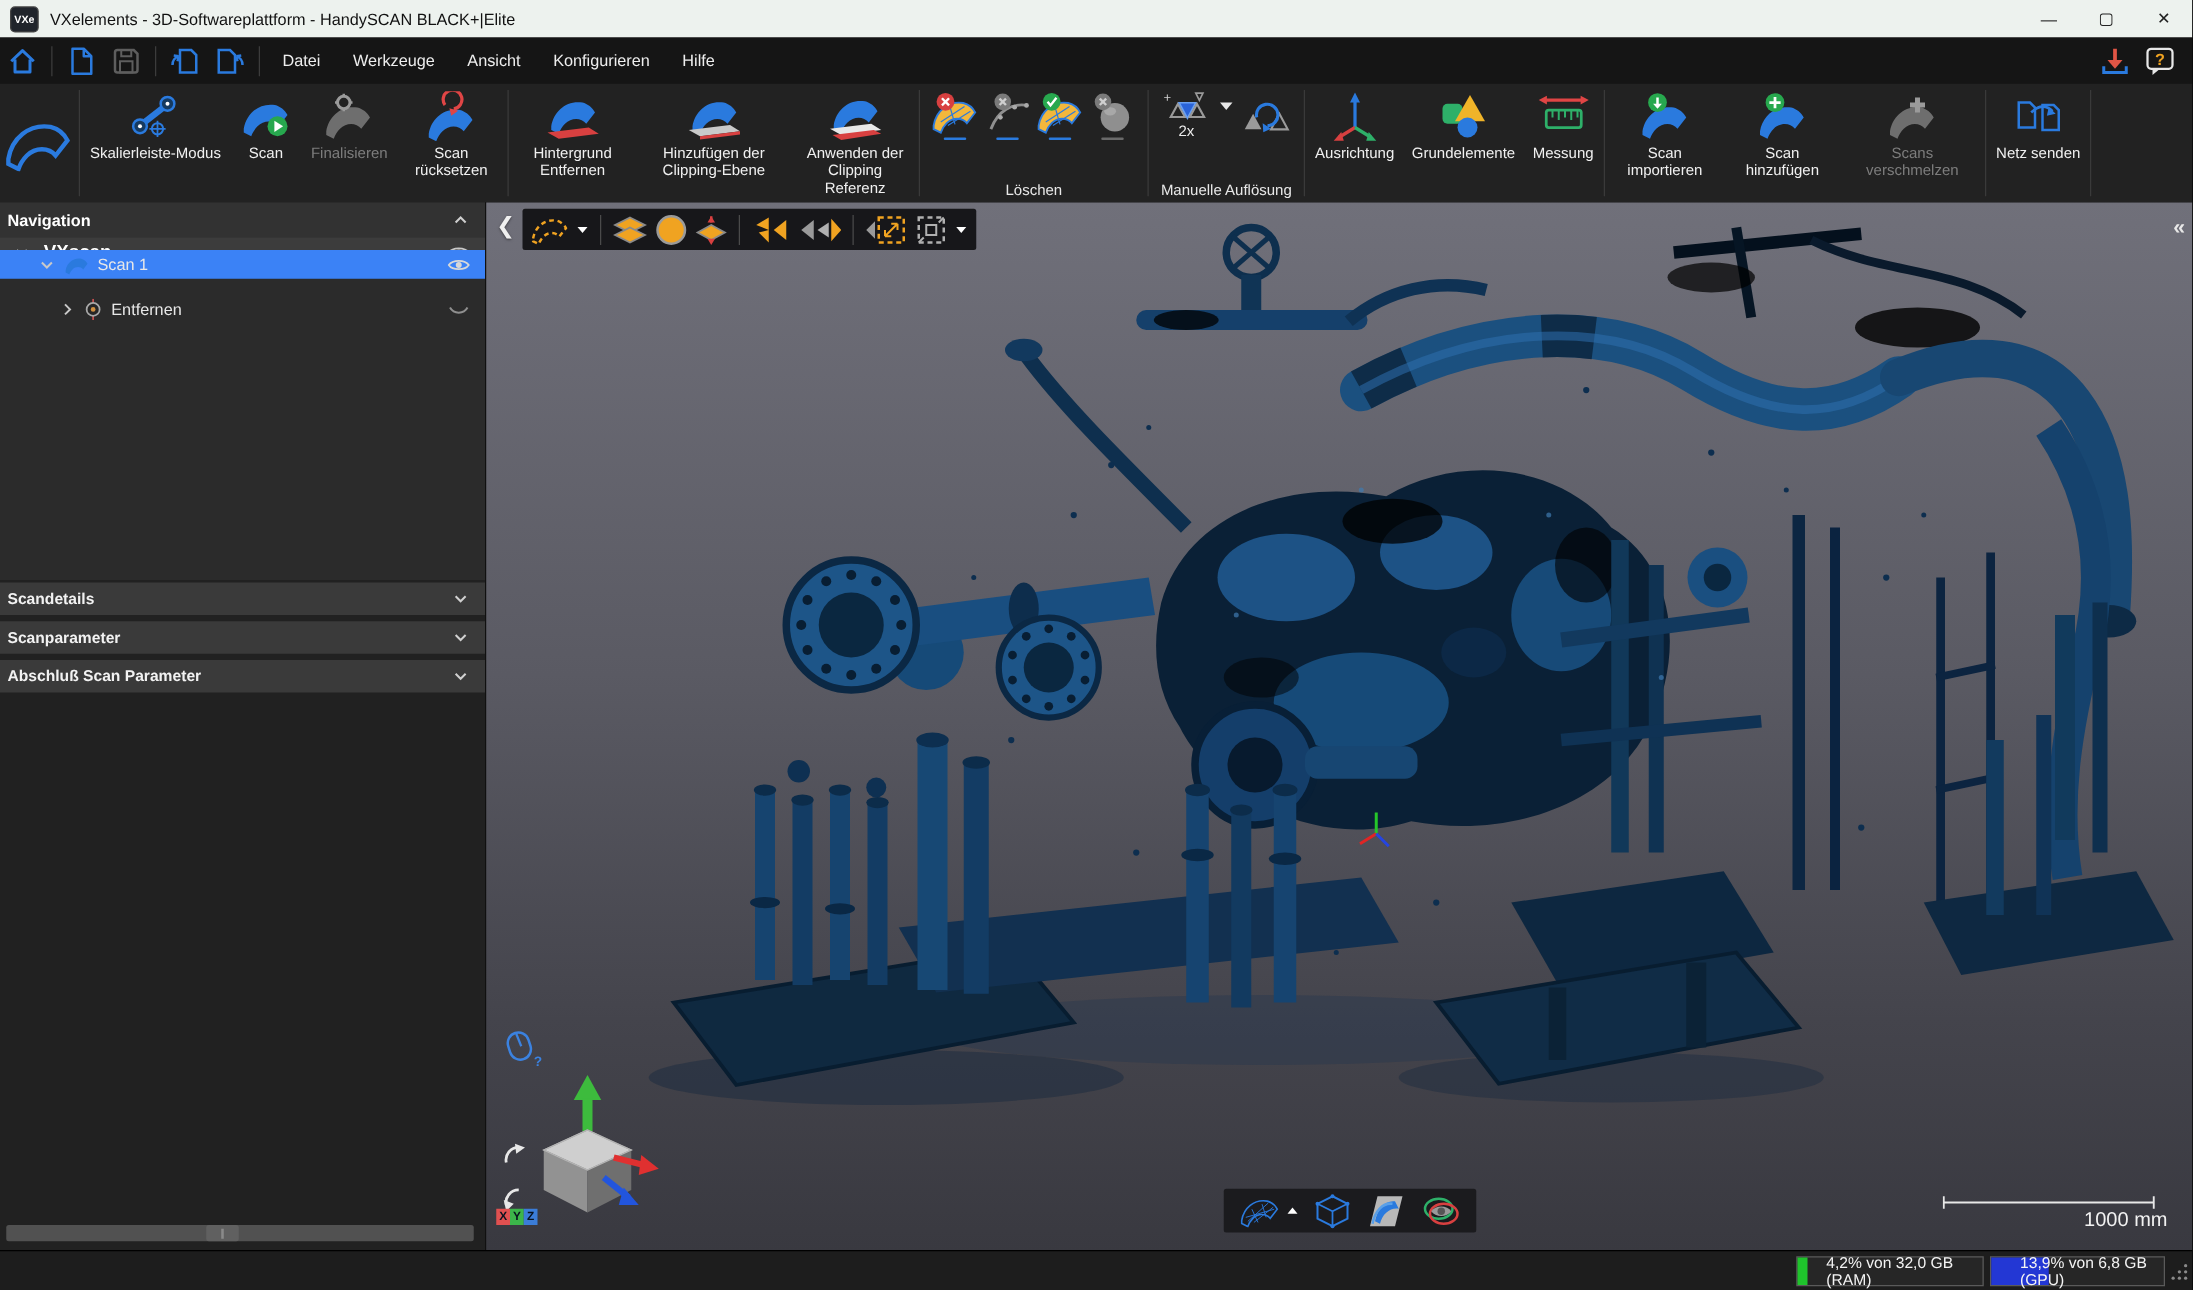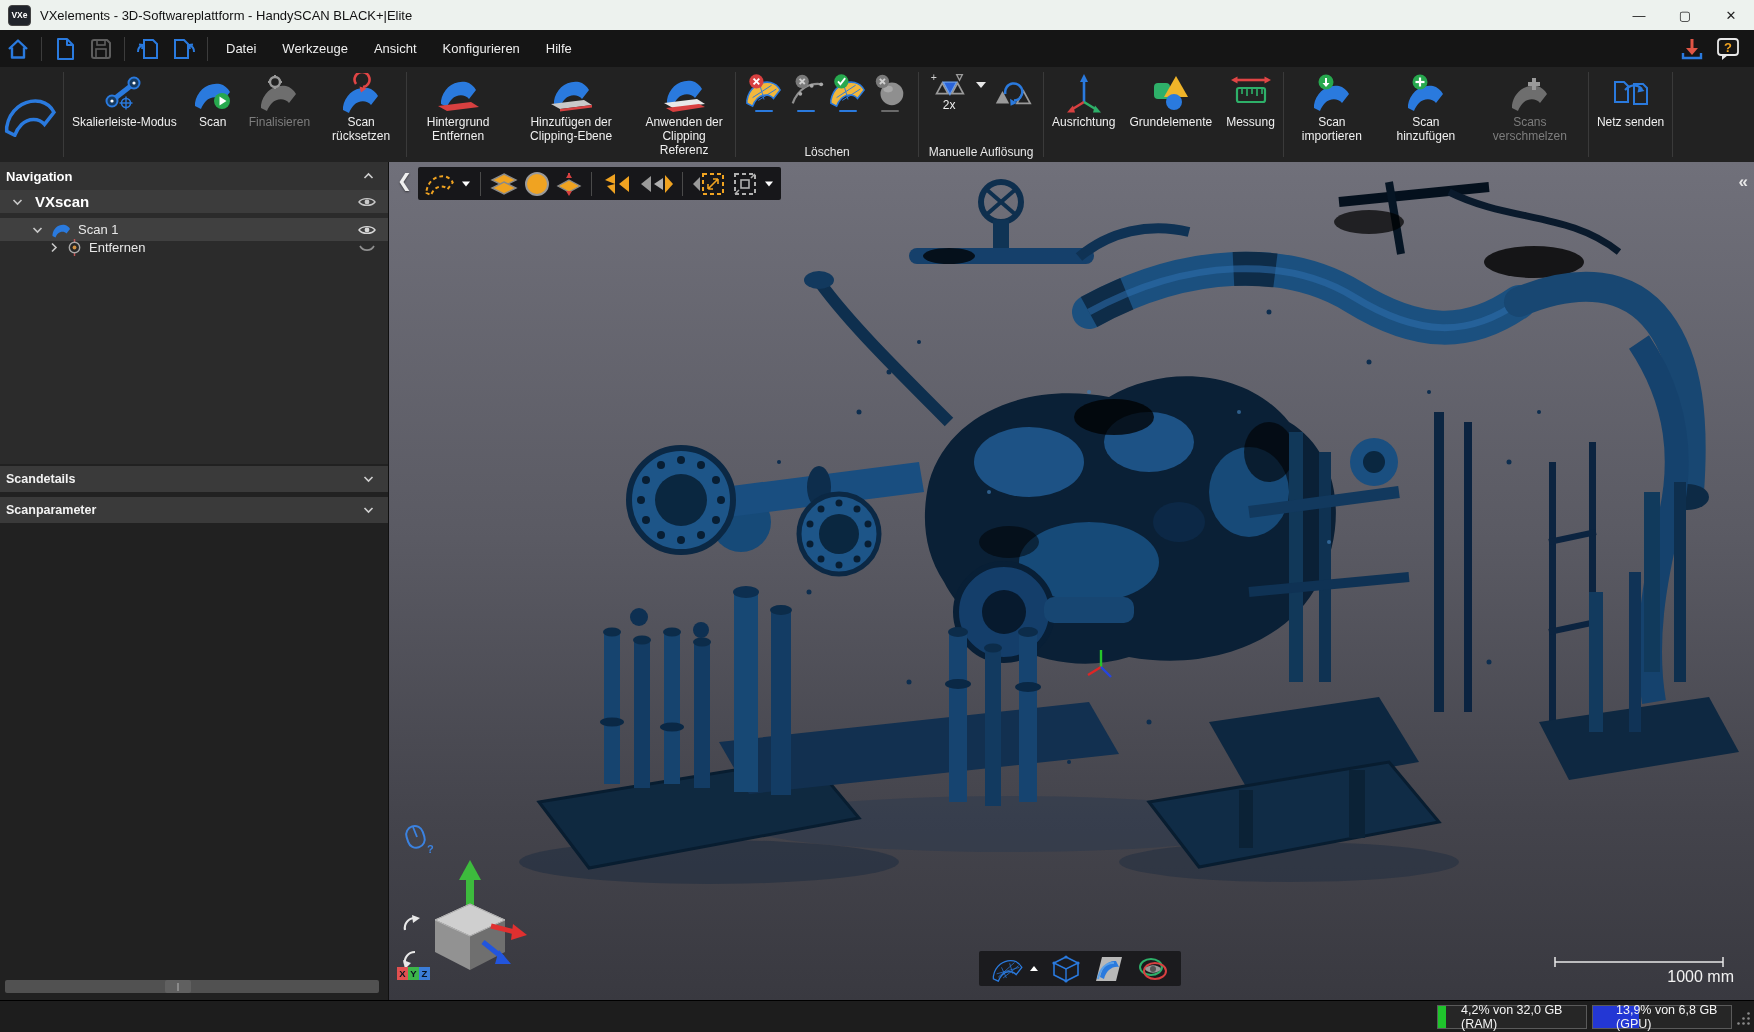--- a/index.html
+++ b/index.html
@@ -488,21 +488,21 @@
             </svg>
         </span>
         <span style="margin-left:12px;font-size:15px;font-weight:bold;color:#fff">VXscan</span>
         <span class="eye">
           <svg width="18" height="12" viewBox="0 0 18 12">
               <path d="M1,6 C4,1.5 14,1.5 17,6 C14,10.5 4,10.5 1,6 Z" stroke="#c8c8c8" stroke-width="1.4" fill="none"></path>
               <circle cx="9" cy="6" r="2.4" fill="#c8c8c8"></circle>
             </svg>
         </span>
       </div>
-      <div class="trow" style="top:56px;height:23px;background:#404040;text-align:right;">
+      <div class="trow" style="top:38px;height:23px;background:#3b82f6;text-align:right;">
         <span style="margin-left:32px;display:flex">
           <svg width="11" height="8" viewBox="0 0 11 8">
               <polyline points="1.5,2 5.5,6 9.5,2" stroke="#c8c8c8" stroke-width="1.6" fill="none"></polyline>
             </svg>
         </span>
         <span style="margin-left:8px;display:flex">
           <svg width="21" height="16" viewBox="0 0 40 32">
               <use href="#blob" fill="#2a7ade"></use>
             </svg>
         </span>
@@ -539,20 +539,28 @@
     <div class="sec-hdr" style="top:304px">
       <span>Scandetails</span>
       <span class="hdr-chev" style="margin-left:auto">
         <svg width="11" height="8" viewBox="0 0 11 8">
             <polyline points="1.5,2 5.5,6 9.5,2" stroke="#d0d0d0" stroke-width="1.6" fill="none"></polyline>
           </svg>
       </span>
     </div>
     <div class="sec-hdr" style="top:335px">
       <span>Scanparameter</span>
+      <span class="hdr-chev" style="margin-left:auto">
+        <svg width="11" height="8" viewBox="0 0 11 8">
+            <polyline points="1.5,2 5.5,6 9.5,2" stroke="#d0d0d0" stroke-width="1.6" fill="none"></polyline>
+          </svg>
+      </span>
+    </div>
+    <div class="sec-hdr" style="top:366px">
+      <span>Abschluß Scan Parameter</span>
       <span class="hdr-chev" style="margin-left:auto">
         <svg width="11" height="8" viewBox="0 0 11 8">
             <polyline points="1.5,2 5.5,6 9.5,2" stroke="#d0d0d0" stroke-width="1.6" fill="none"></polyline>
           </svg>
       </span>
     </div>
 
     <div class="hscroll">
       <div class="handle">
           <div class="notch"></div>

